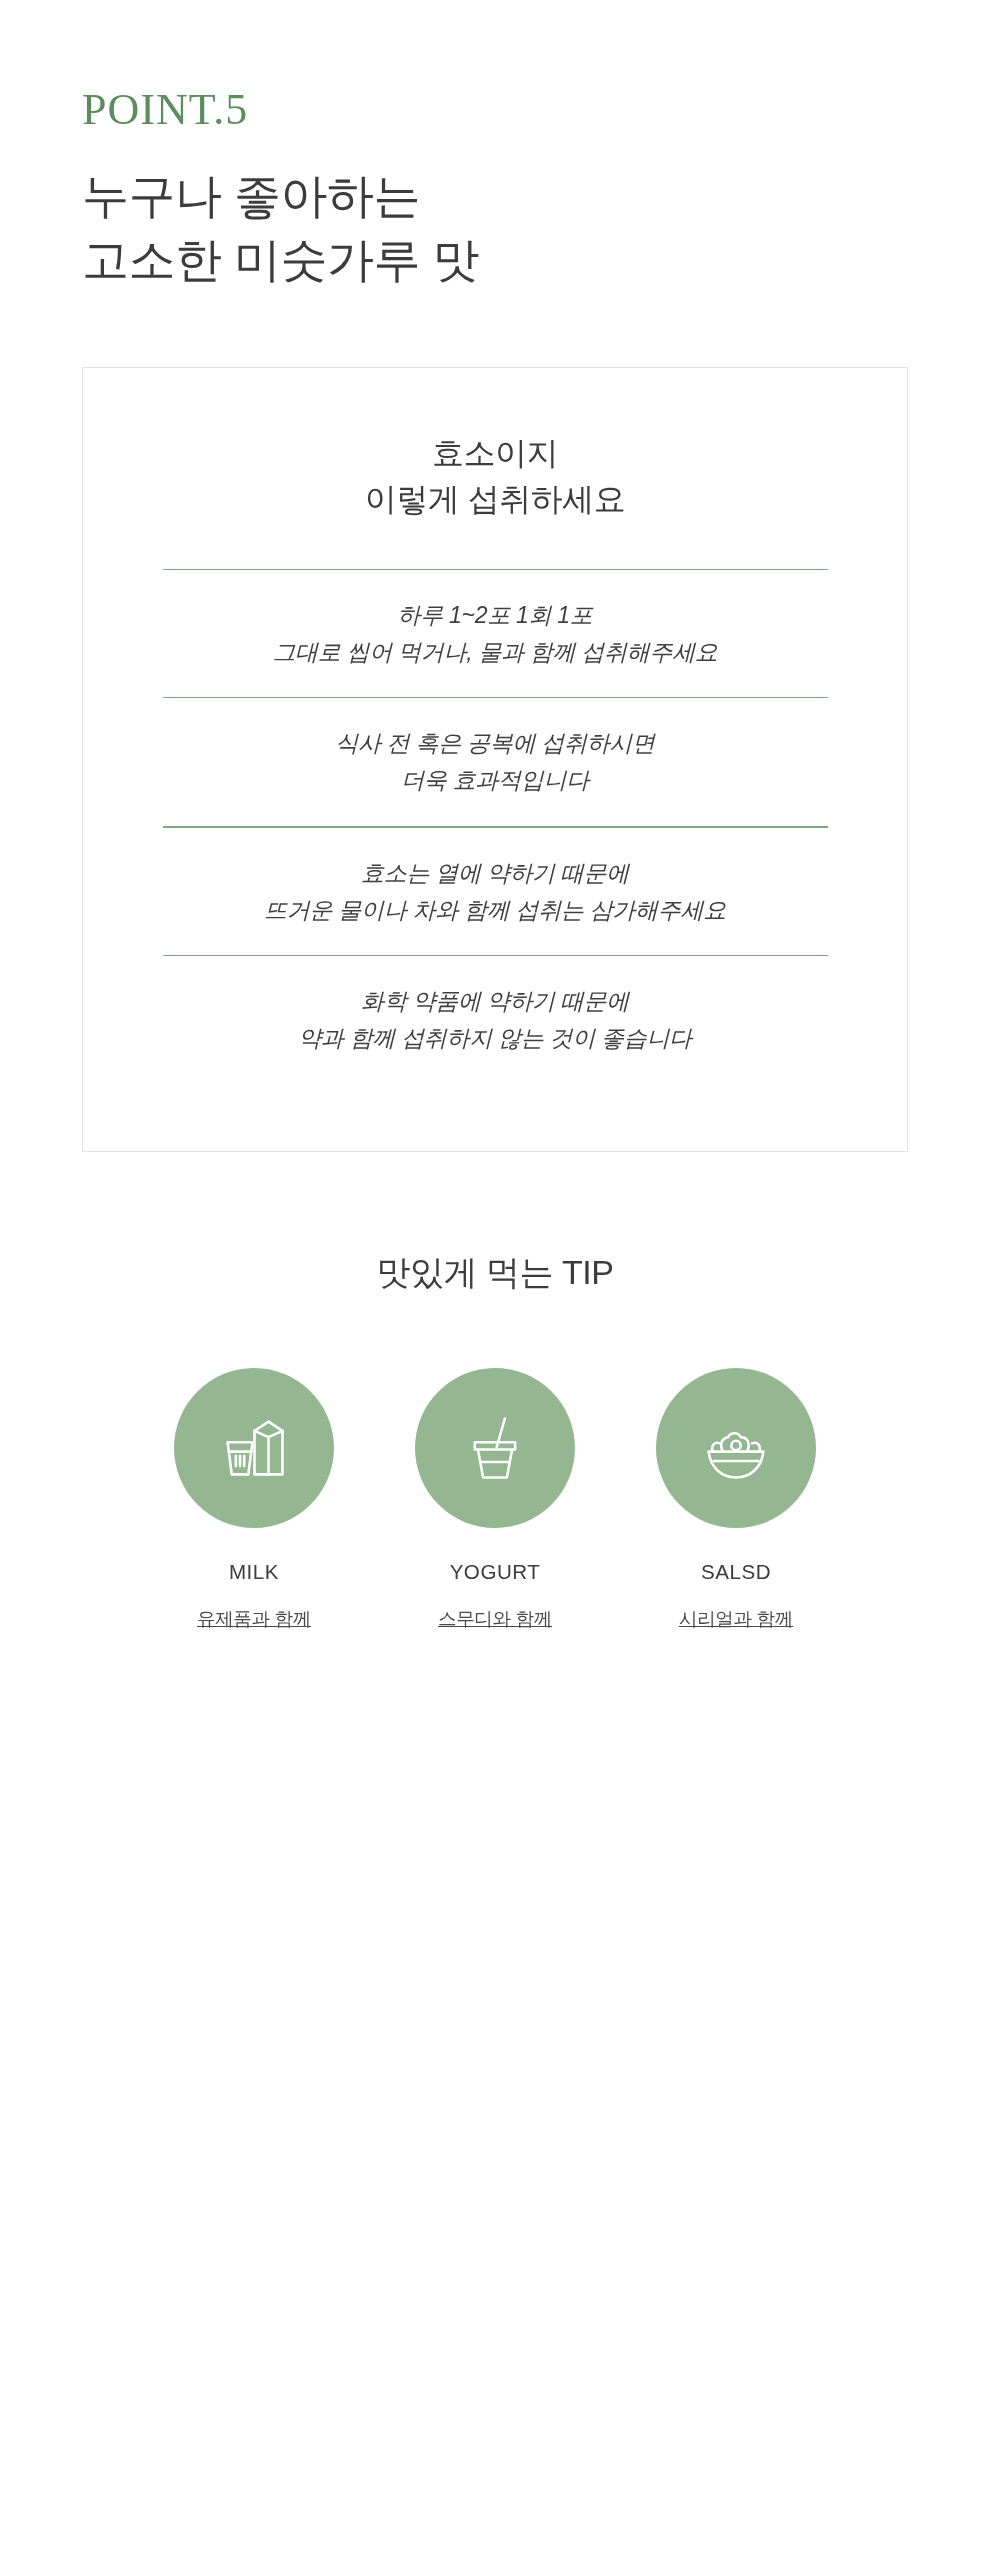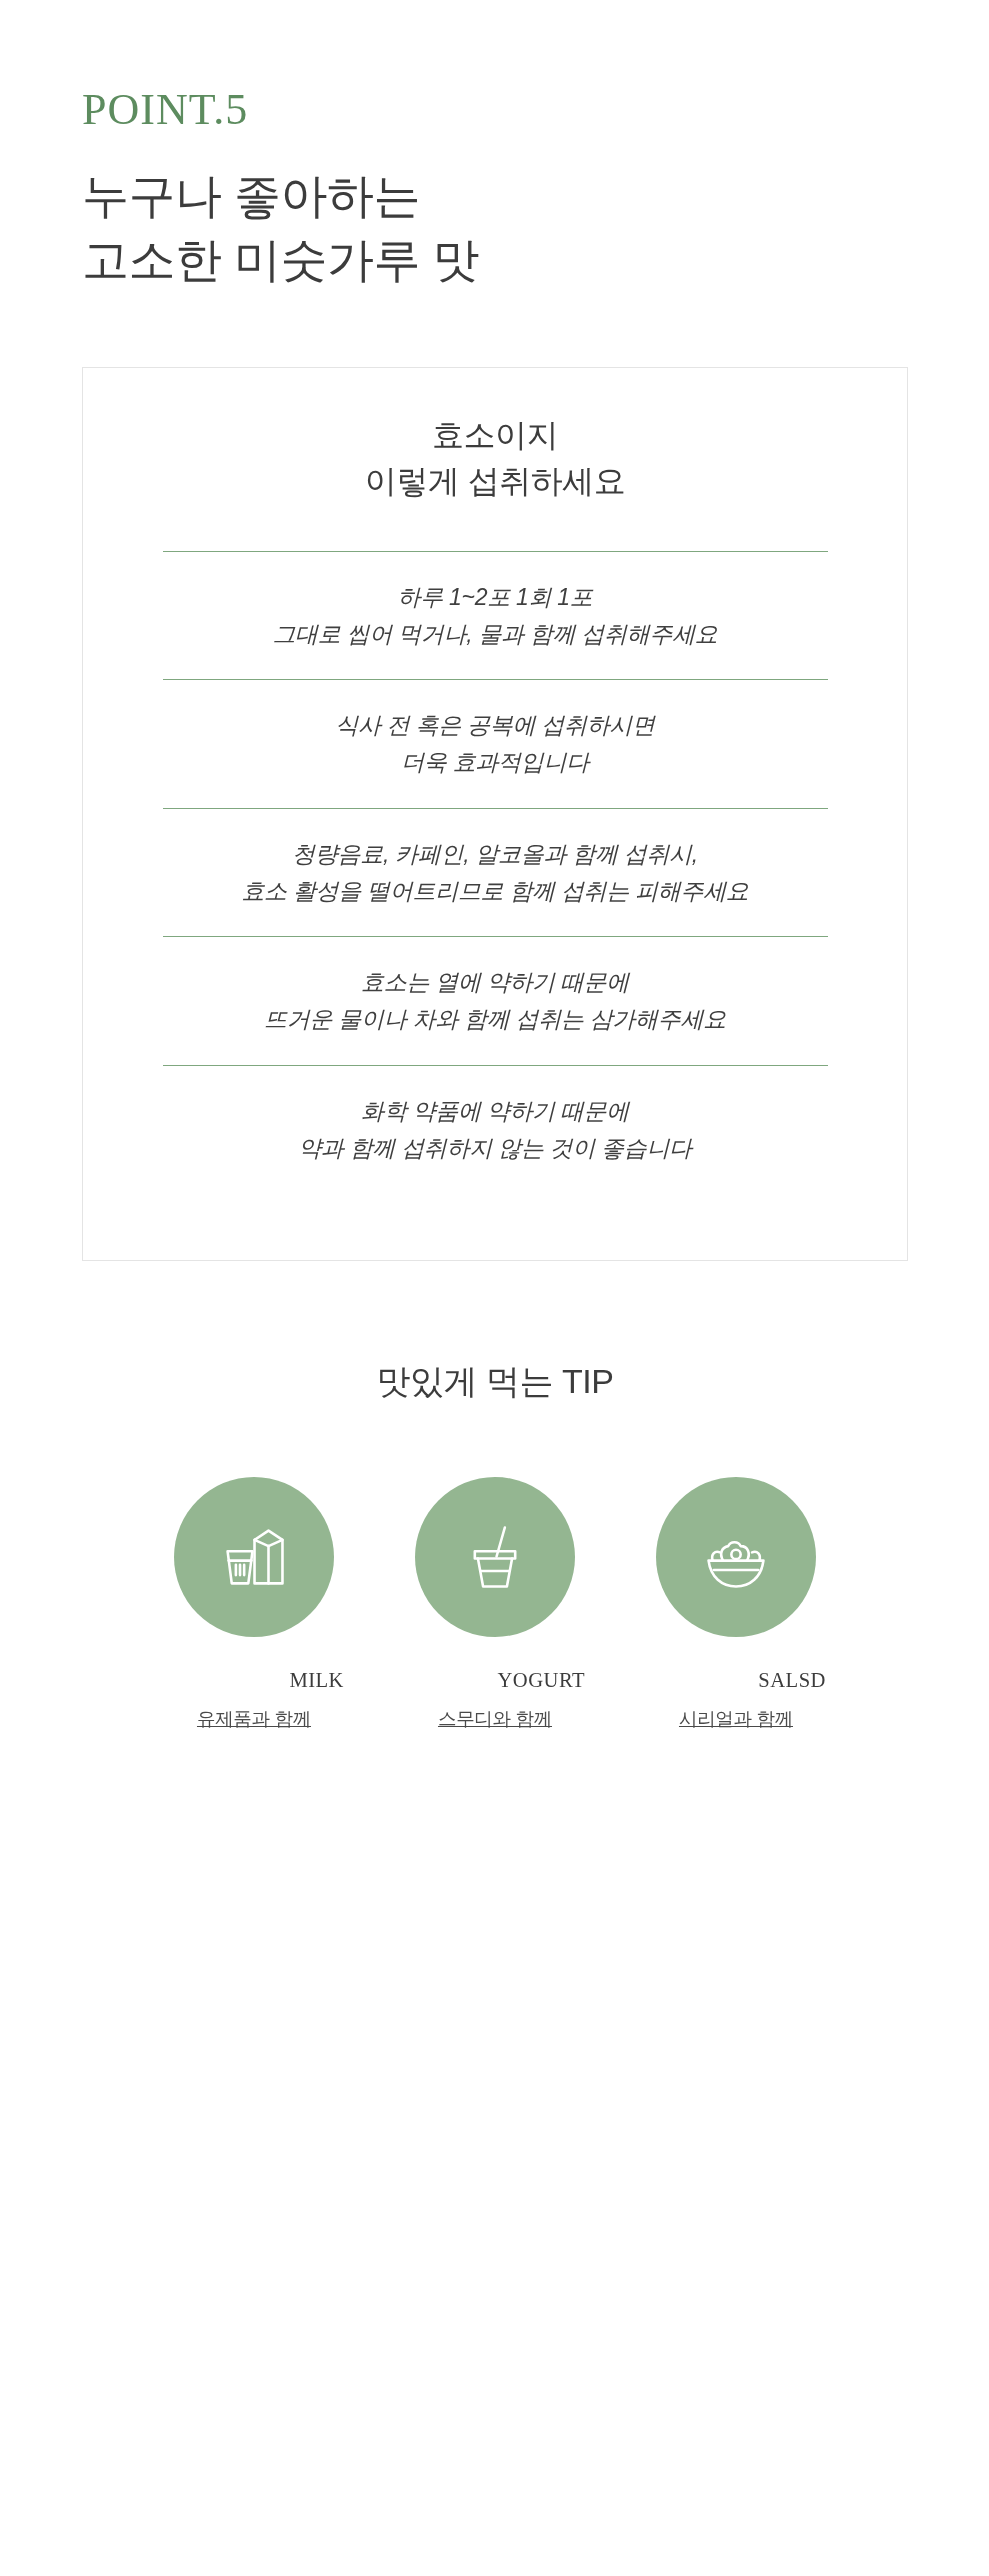--- a/index.html
+++ b/index.html
@@ -46,21 +46,21 @@
   }
   .headline .line {
     display: block;
   }
 
   
   .card {
     margin: 75px 82px 0 82px;
     border: 1px solid #e4e4e4;
     box-sizing: border-box;
-    padding: 44px 46px 67px 46px;
+    padding: 62px 46px 67px 46px;
     background: #ffffff;
   }
   .card-title {
     text-align: center;
     font-size: 32px;
     line-height: 1.45;
     color: #3c3c3c;
     font-weight: 400;
     margin: 0 0 46px 0;
     letter-spacing: -0.5px;
@@ -117,26 +117,25 @@
     background: #94b691;
     margin: 0 auto 32px auto;
     display: flex;
     align-items: center;
     justify-content: center;
   }
   .tip-circle svg {
     display: block;
   }
   .tip-name {
-    font-family: Liberation Serif, serif;
+    font-family: Liberation Sans, sans-serif;
     font-size: 20.6px;
     letter-spacing: 0.5px;
     color: #3c3c3c;
-    margin: 0 0 14px 0;
-    text-align: right;
+    margin: 0 0 22px 0;
   }
   .tip-desc {
     font-size: 18.5px;
     color: #4a4a4a;
     margin: 0;
     letter-spacing: -0.3px;
     text-decoration: underline;
   }
   .bottom-space { height: 155px; }
 </style>
@@ -168,24 +167,20 @@
 
     <div class="rule"></div>
 
     <div class="entry">
       <p>식사 전 혹은 공복에 섭취하시면</p>
       <p>더욱 효과적입니다</p>
     </div>
 
     <div class="rule"></div>
 
-    <div class="entry">
-      <p>청량음료, 카페인, 알코올과 함께 섭취시,</p>
-      <p>효소 활성을 떨어트리므로 함께 섭취는 피해주세요</p>
-    </div>
 
     <div class="rule"></div>
 
     <div class="entry">
       <p>효소는 열에 약하기 때문에</p>
       <p>뜨거운 물이나 차와 함께 섭취는 삼가해주세요</p>
     </div>
 
     <div class="rule"></div>
 

